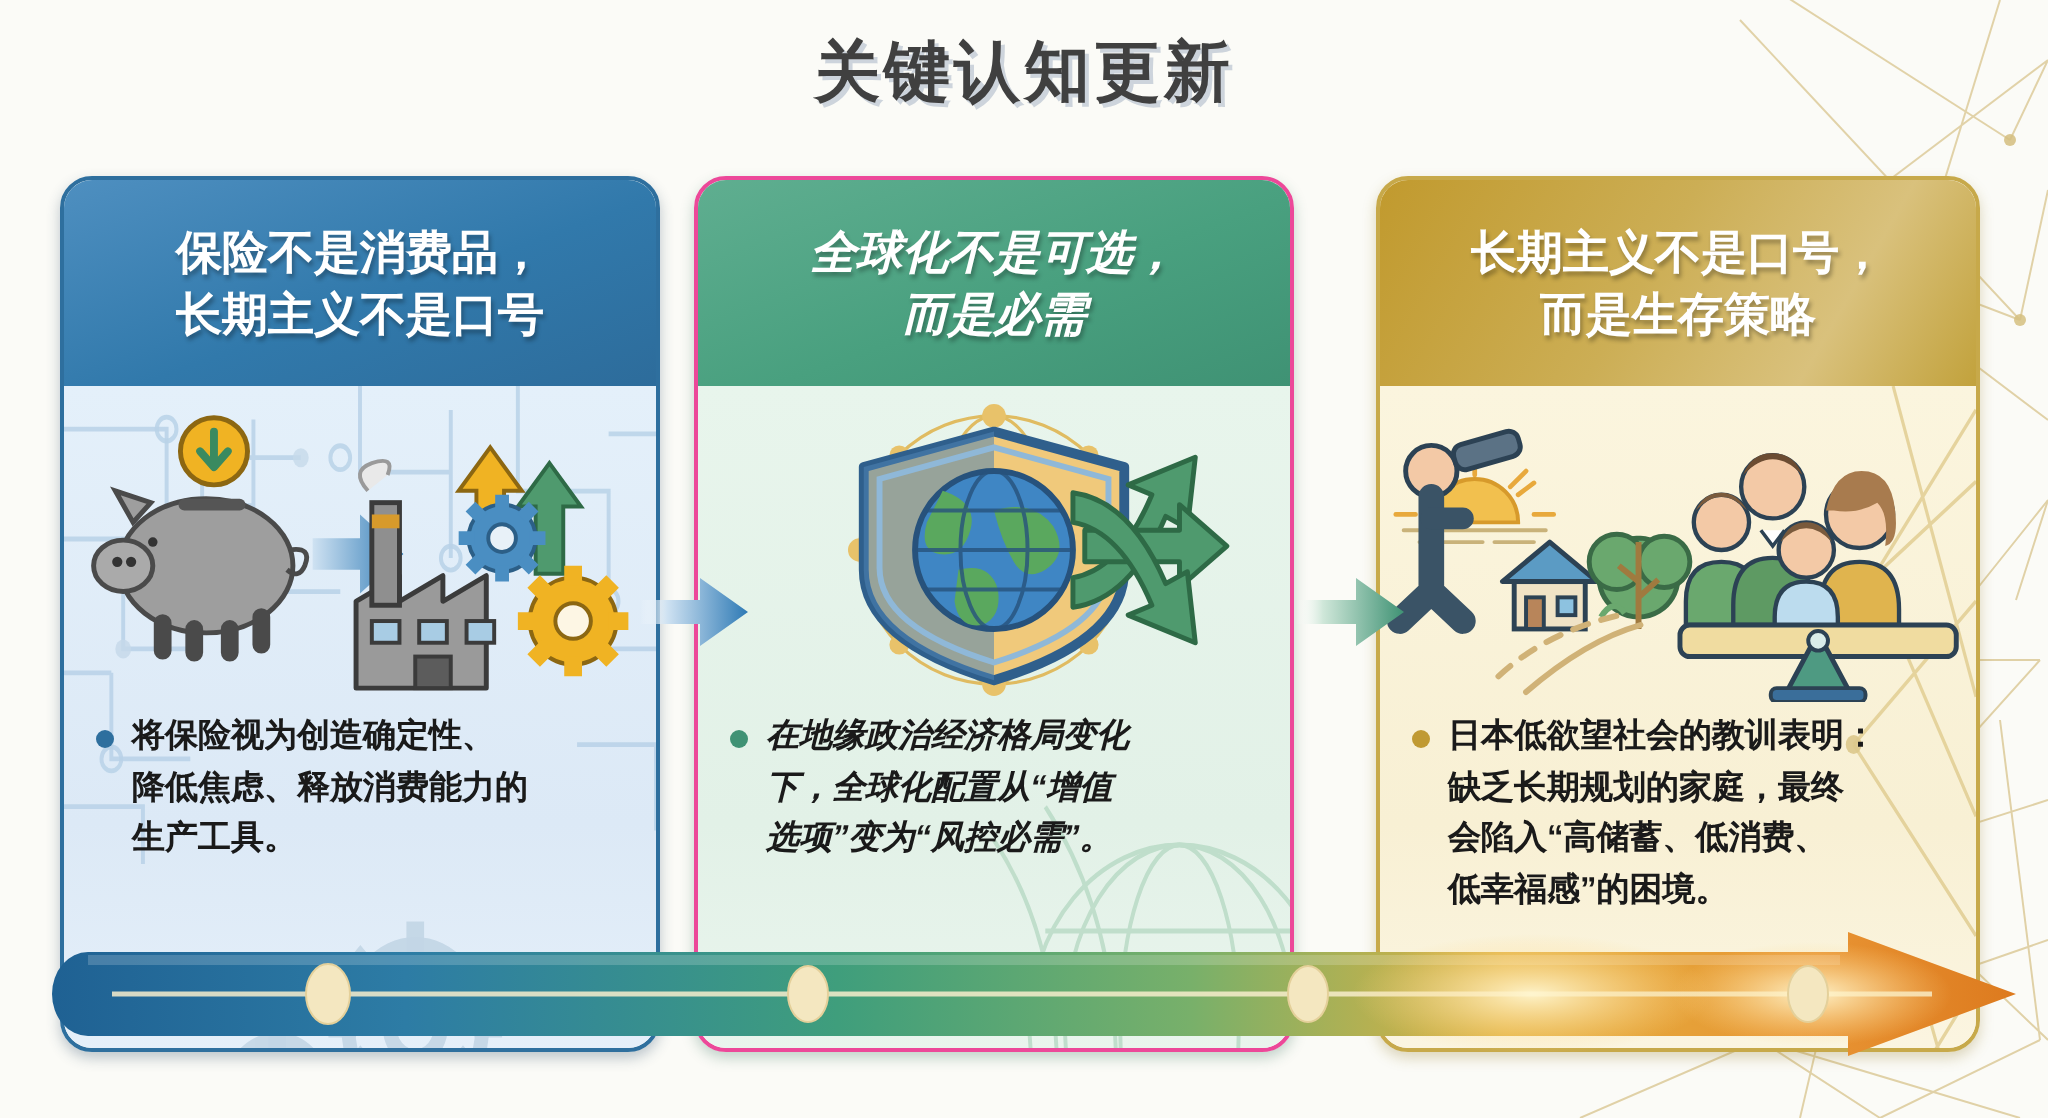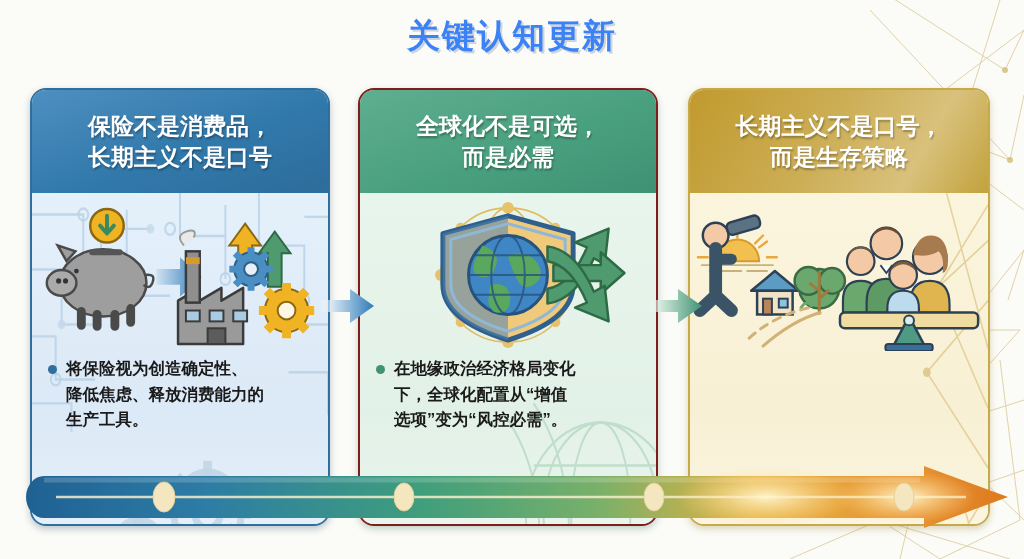--- a/index.html
+++ b/index.html
@@ -15,35 +15,35 @@
 
   
   #bg-network { position: absolute; inset: 0; width: 1024px; height: 559px; z-index: 0; }
 
   
   .title-wrap {
     position: absolute; top: 14px; left: 0; width: 1024px;
     text-align: center; z-index: 5;
   }
   .title {
-    font-size: 33px; font-weight: bold; color: #3b82f6;
+    font-size: 33px; font-weight: bold; color: #404040;
     letter-spacing: 2px;
     text-shadow: 2px 2px 0 rgba(120,140,170,.35);
   }
 
   
   .card {
     position: absolute; top: 88px; height: 438px;
     border-radius: 16px; overflow: hidden;
     z-index: 3;
   }
   #card-1 { left: 30px;  width: 300px; border: 2px solid #2e6f9e;
             box-shadow: 0 3px 7px rgba(40,70,100,.30); }
-  #card-2 { left: 358px; width: 300px; border: 2px solid #7f1d1d;
-            box-shadow: 0 3px 7px rgba(40,100,80,.28); }
+  #card-2 { left: 347px; width: 300px; border: 2px solid #ec4899;
+            box-shadow: 0 3px 7px rgba(40,100,80,.28); font-style: italic; }
   #card-3 { left: 688px; width: 302px; border: 2px solid #c7a94a;
             box-shadow: 0 3px 7px rgba(140,115,30,.28); }
 
   .card-head {
     height: 103px; display: flex; align-items: center; justify-content: center;
     text-align: center; padding: 0 12px;
   }
   #card-1 .card-head { background: linear-gradient(160deg,#4e8fc0 0%,#3179ab 55%,#2d6c9b 100%); }
   #card-2 .card-head { background: linear-gradient(160deg,#5fae90 0%,#49a07f 55%,#3f9274 100%); }
   #card-3 .card-head { background: linear-gradient(120deg,#c19a2e 0%,#ccae55 45%,#d9c17c 75%,#c2a23c 100%); }
@@ -342,20 +342,27 @@
       <circle cx="216" cy="76" r="14" fill="#f3c9a6" stroke="#2c4254" stroke-width="2.2"></circle>
       <path d="M203 72 q13 -14 26 0 q-4 -10 -13 -10 q-9 0 -13 10" fill="#7a5a3c"></path>
       <path d="M200 110 q0 -18 16 -18 q16 0 16 18 v6 h-32 z" fill="#bcdcee" stroke="#2c4254" stroke-width="2.2"></path>
 
       <rect x="152" y="114" width="140" height="16" rx="5" fill="#f0dca0" stroke="#2c4254" stroke-width="2.5"></rect>
       <path d="M206 148 l16 -30 l16 30 z" fill="#4e9a82" stroke="#2c4254" stroke-width="2.5" stroke-linejoin="round"></path>
       <circle cx="222" cy="122" r="5" fill="#d9edea" stroke="#2c4254" stroke-width="2"></circle>
       <rect x="198" y="146" width="48" height="7" rx="3" fill="#3a6e9a" stroke="#2c4254" stroke-width="2"></rect>
     </svg>
 
+    <div class="bullet-row">
+      <span class="bullet-dot"></span>
+      <span class="bullet-text">日本低欲望社会的教训表明：
+缺乏长期规划的家庭，最终
+会陷入“高储蓄、低消费、
+低幸福感”的困境。</span>
+    </div>
   </div>
 </div>
 
 <svg class="connector" id="connector-1" viewBox="0 0 58 40">
   <defs>
     <linearGradient id="cgrad1" x1="0" y1="0" x2="1" y2="0">
       <stop offset="0" stop-color="#ffffff" stop-opacity="0"></stop>
       <stop offset="0.25" stop-color="#cfe2f2"></stop>
       <stop offset="1" stop-color="#2e7ab5"></stop>
     </linearGradient>

